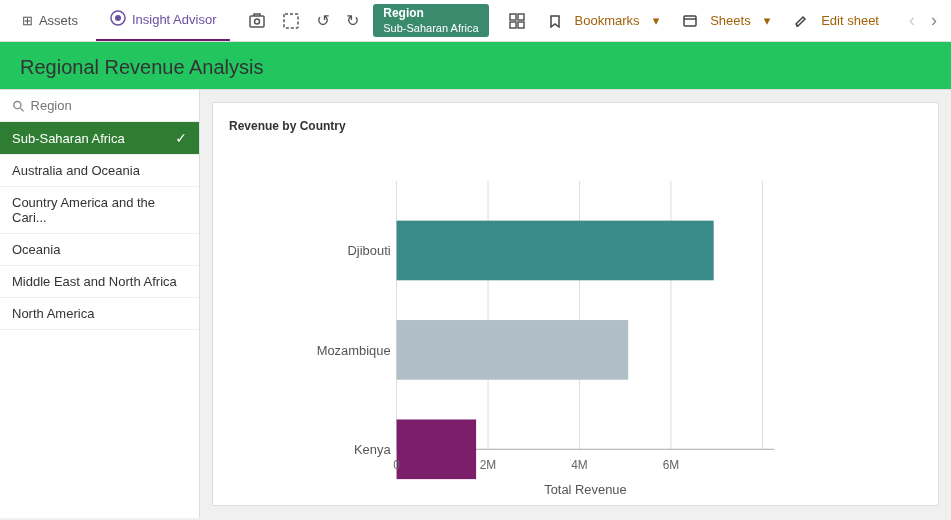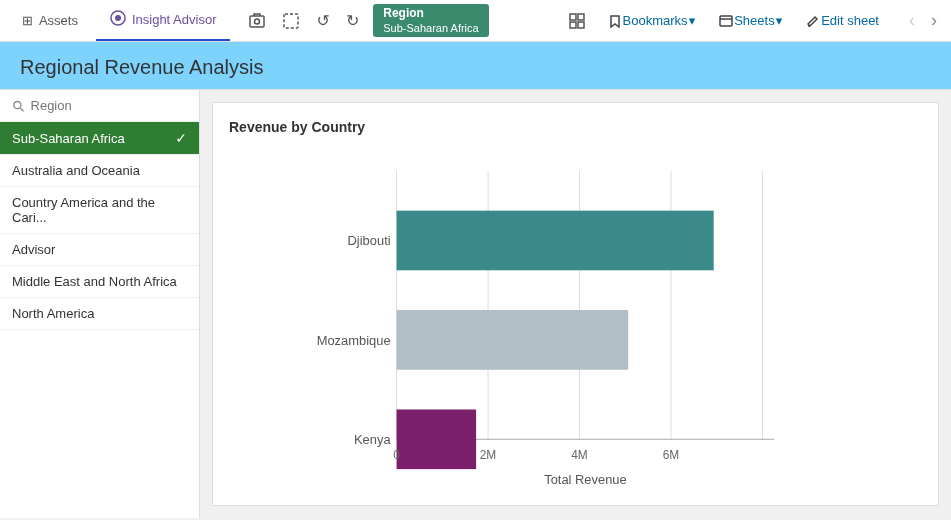--- a/index.html
+++ b/index.html
@@ -21,21 +21,21 @@
       gap: 6px;
       padding: 0 14px;
       height: 100%;
       font-size: 13px;
       cursor: pointer;
       border: none;
       background: none;
       color: #555;
     }
     .top-bar-tab.active {
-      border-bottom: 2px solid #1d4ed8;
+      border-bottom: 2px solid #701a75;
       color: #6c4fa3;
     }
     .selection-pill {
       display: flex;
       align-items: center;
       background: #3a8a6e;
       color: #fff;
       border-radius: 3px;
       padding: 2px 10px;
       font-size: 11px;
@@ -65,33 +65,33 @@
 
     .top-bar-right {
       margin-left: auto;
       display: flex;
       align-items: center;
       gap: 8px;
     }
     .top-bar-right-btn {
       display: flex;
       align-items: center;
-      gap: 1px;
+      gap: 13px;
       background: none;
       border: none;
       cursor: pointer;
-      color: #0369a1;
+      color: #a16207;
       font-size: 13px;
       padding: 4px 8px;
       border-radius: 3px;
     }
 
     
     .page-title-bar {
-      background: #7dd3fc;
+      background: #22c55e;
       padding: 14px 20px 10px 20px;
       border-bottom: 1px solid #ddd;
     }
     .page-title-bar h1 {
       font-size: 20px;
       font-weight: 400;
       color: #333;
     }
 
     
@@ -151,24 +151,24 @@
       background: #f0f0f0;
     }
     .chart-container {
       background: #fff;
       border: 1px solid #ddd;
       border-radius: 2px;
       padding: 16px 16px 12px 16px;
       height: 100%;
     }
     .chart-title {
-      font-size: 14px;
+      font-size: 12px;
       font-weight: bold;
       color: #333;
-      margin-bottom: 16px;
+      margin-bottom: 28px;
     }
     .chart-body {
       display: flex;
       flex-direction: column;
       height: calc(100% - 36px);
     }
 
     svg.bar-chart {
       width: 100%;
       flex: 1;
@@ -285,21 +285,21 @@
       </svg>
       <input type="text" placeholder="Region" style="">
     </div>
     <ul class="sidebar-list">
     <li class="active">
           <span>Sub-Saharan Africa</span>
           <span class="check-mark">✓</span>
         </li>
         <li><span>Australia and Oceania</span></li>
         <li><span>Country America and the Cari...</span></li>
-        <li><span>Advisor</span></li>
+        <li><span>Oceania</span></li>
         <li><span>Middle East and North Africa</span></li>
         <li><span>North America</span></li>
       </ul>
   </div>
 
   <div class="chart-area">
     <div class="chart-container">
       <div class="chart-title">Revenue by Country</div>
       <div class="chart-body">
         <svg class="bar-chart" viewBox="0 0 560 340" preserveAspectRatio="xMidYMid meet">

